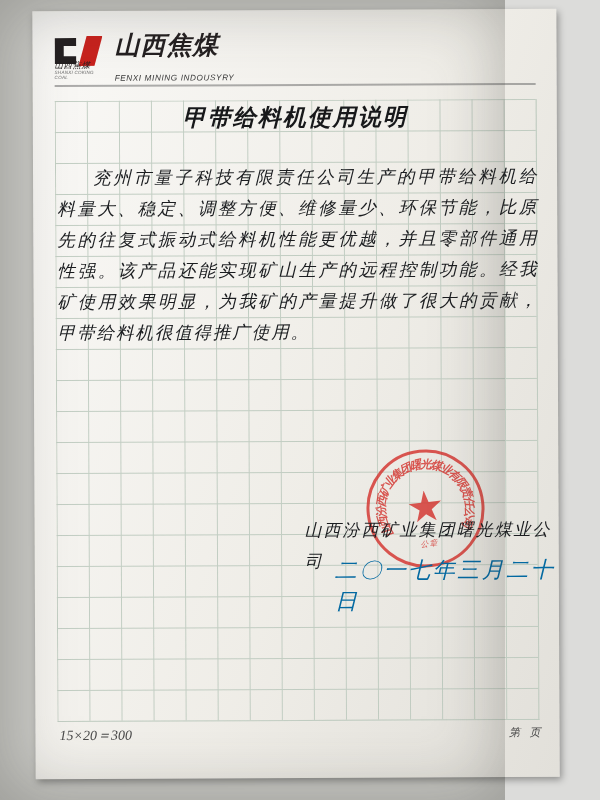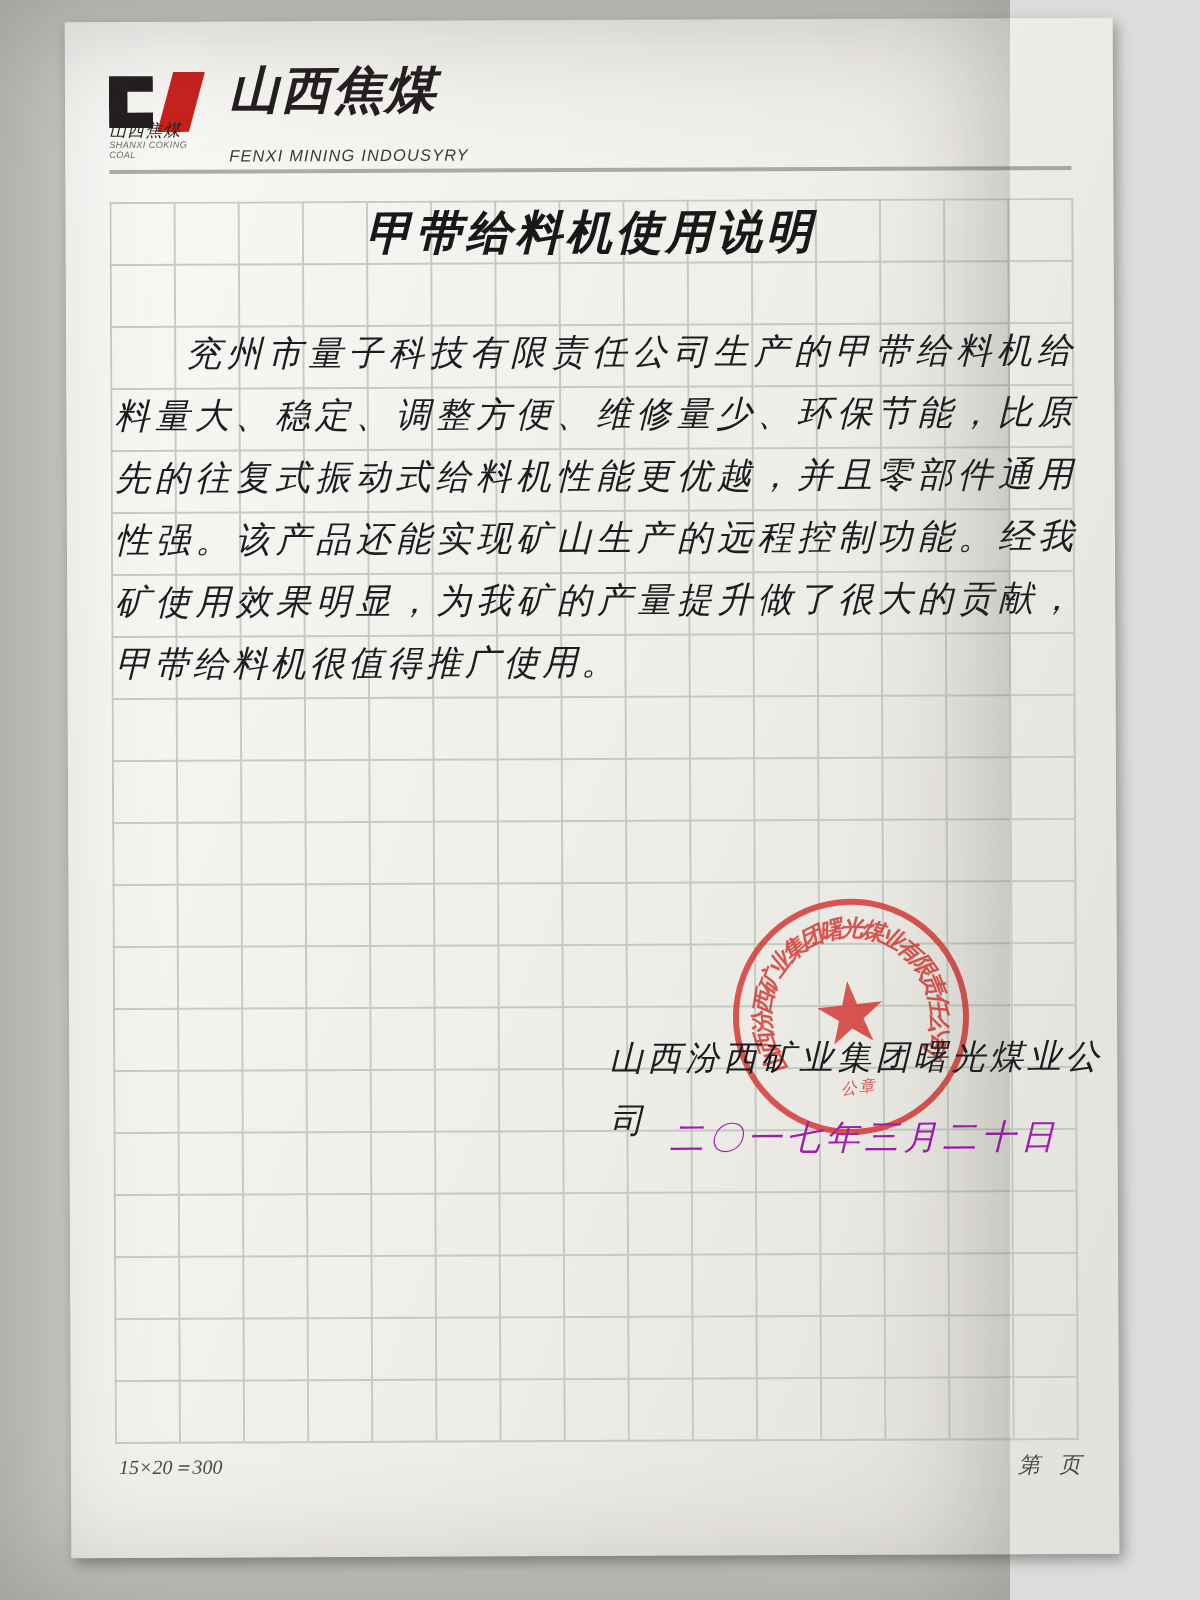--- a/index.html
+++ b/index.html
@@ -165,22 +165,22 @@
     font-size: 17px;
     color: #1b1d20;
     letter-spacing: 2px;
     line-height: 31px;
     font-family: "DejaVu Sans", sans-serif;
   }
   #sign-date {
     position: absolute;
     left: 300px;
     top: 545px;
-    font-size: 17px;
-    color: #a21caf;
+    font-size: 22px;
+    color: #0369a1;
     letter-spacing: 2.5px;
     line-height: 31px;
     font-family: "DejaVu Sans", sans-serif;
   }
   
   #seal {
     position: absolute;
     left: 332px;
     top: 440px;
     width: 118px;
@@ -227,21 +227,21 @@
     font-size: 8px;
     color: #d4342f;
     letter-spacing: 1px;
     font-family: "DejaVu Sans", sans-serif;
   }
   
   #footer-left {
     position: absolute;
     left: 24px;
     top: 716px;
-    font-size: 10px;
+    font-size: 14px;
     color: #4a4a4a;
     font-family: "Liberation Serif", serif;
   }
   #footer-right {
     position: absolute;
     right: 16px;
     top: 716px;
     font-size: 11px;
     color: #4a4a4a;
     letter-spacing: 3px;

